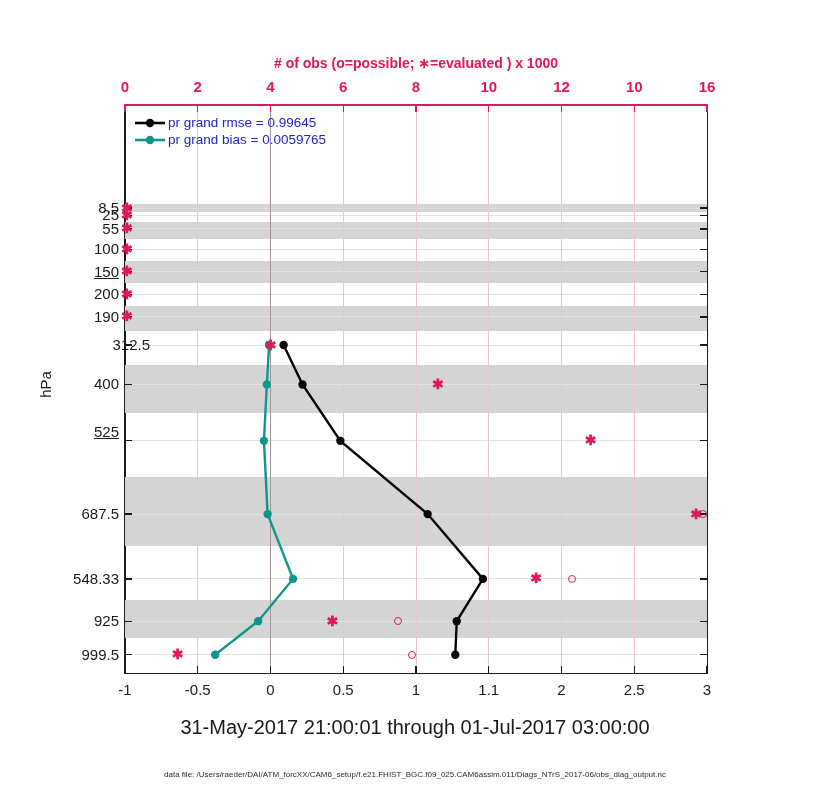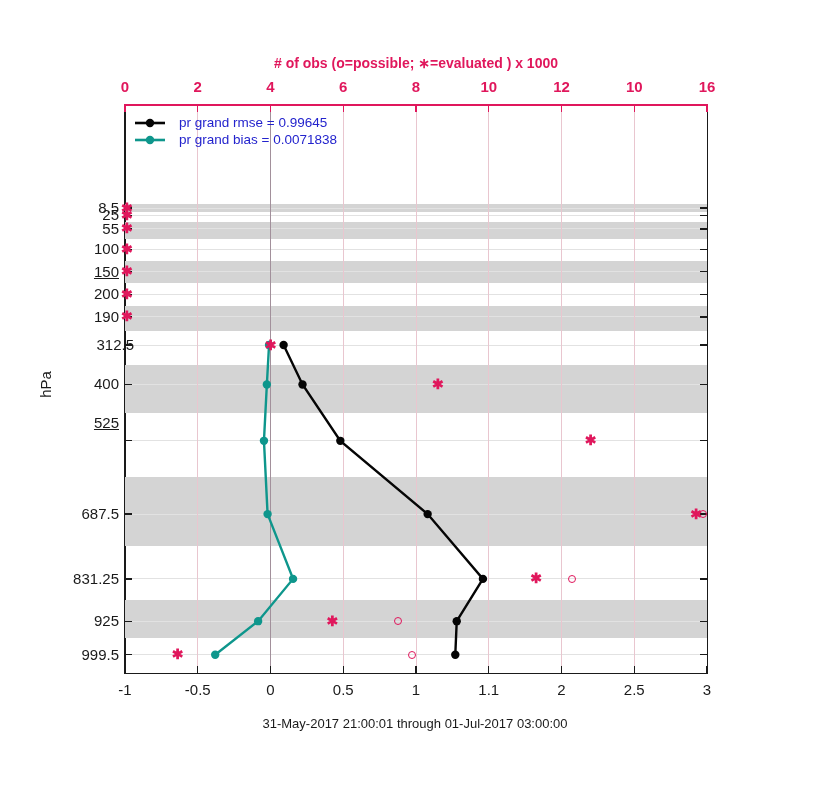--- a/index.html
+++ b/index.html
@@ -28,27 +28,27 @@
   .tickl{position:absolute;left:0;width:7px;height:1.3px;background:#1a1a1a;}
   .tickr{position:absolute;right:0;width:7px;height:1.3px;background:#1a1a1a;}
 
   .toplab{position:absolute;top:78px;width:50px;text-align:center;font-size:15px;font-weight:bold;}
   .botlab{position:absolute;top:681px;width:60px;text-align:center;font-size:15px;color:#1a1a1a;}
   .leftlab{position:absolute;width:119px;text-align:right;font-size:15px;color:#1a1a1a;
            height:16px;line-height:16px;}
   .ylab{position:absolute;left:32px;top:376px;font-size:15px;color:#1a1a1a;
         transform:rotate(-90deg);transform-origin:center;}
   .xlab{position:absolute;left:125px;top:698px;width:582px;text-align:center;font-size:15px;color:#1a1a1a;}
-  .caption{position:absolute;left:0;top:716px;width:830px;text-align:center;font-size:13px;color:#1a1a1a;}
+  .caption{position:absolute;left:0;top:716px;width:830px;text-align:center;font-size:20px;color:#1a1a1a;}
   .footer{position:absolute;left:0;top:770px;width:830px;text-align:center;font-size:8px;color:#2a2a2a;}
 
   #legend{position:absolute;left:8px;top:9px;z-index:6;}
   .lrow{display:flex;align-items:center;height:17px;}
   .lrow svg{display:block;}
-  .ltext{font-size:13.5px;margin-left:12px;white-space:nowrap;}
+  .ltext{font-size:13.5px;margin-left:1px;white-space:nowrap;}
 
   #series-svg{position:absolute;left:0;top:0;z-index:4;overflow:visible;}
   .obs-star{position:absolute;z-index:5;width:18px;height:17px;line-height:17px;text-align:center;
             font-size:14px;font-weight:bold;}
   .obs-ring{position:absolute;z-index:5;width:8px;height:8px;border-radius:50%;
             border:1.7px solid transparent;background:transparent;box-sizing:border-box;}
 </style>
 </head>
 <body>
 
@@ -68,21 +68,21 @@
           <line id="lsw0" x1="2" y1="7" x2="32" y2="7" stroke-width="2.6" stroke="#050505"></line>
           <circle id="lsc0" cx="17" cy="7" r="4.2" fill="#050505"></circle>
         </svg>
         <span class="ltext" id="ltx0" style="color: rgb(35, 35, 205);">pr grand rmse = 0.99645</span>
       </div>
       <div class="lrow">
         <svg width="34" height="14">
           <line id="lsw1" x1="2" y1="7" x2="32" y2="7" stroke-width="2.6" stroke="#0e968c"></line>
           <circle id="lsc1" cx="17" cy="7" r="4.2" fill="#0e968c"></circle>
         </svg>
-        <span class="ltext" id="ltx1" style="color: rgb(35, 35, 205);">pr grand bias = 0.0071838</span>
+        <span class="ltext" id="ltx1" style="color: rgb(35, 35, 205);">pr grand bias = 0.0059765</span>
       </div>
     </div>
   <div class="band" style="top: 99.2873px; height: 7.4381px; background: rgb(212, 212, 212);"></div>
       <div class="band" style="top: 117.206px; height: 16.9048px; background: rgb(212, 212, 212);"></div>
       <div class="band" style="top: 155.524px; height: 22.5397px; background: rgb(212, 212, 212);"></div>
       <div class="band" style="top: 200.603px; height: 25.3571px; background: rgb(212, 212, 212);"></div>
       <div class="band" style="top: 259.77px; height: 47.8968px; background: rgb(212, 212, 212);"></div>
       <div class="band" style="top: 372.468px; height: 69.0278px; background: rgb(212, 212, 212);"></div>
       <div class="band" style="top: 495.028px; height: 37.923px; background: rgb(212, 212, 212);"></div>
       <div class="hgrid" style="top: 102.506px; background: rgb(226, 226, 226);"></div>
@@ -185,33 +185,34 @@
       <div class="obs-ring" style="left: 443.413px; top: 469.897px; border-color: rgb(224, 23, 92);"></div>
       <div class="obs-star" style="left: 402.038px; top: 465.397px; color: rgb(224, 23, 92);">✱</div>
       <div class="obs-ring" style="left: 268.812px; top: 512.159px; border-color: rgb(224, 23, 92);"></div>
       <div class="obs-star" style="left: 198.338px; top: 507.659px; color: rgb(224, 23, 92);">✱</div>
       <div class="obs-ring" style="left: 283.363px; top: 545.743px; border-color: rgb(224, 23, 92);"></div>
       <div class="obs-star" style="left: 43.7437px; top: 541.243px; color: rgb(224, 23, 92);">✱</div>
     </div>
 
   <div class="ylab">hPa</div>
   <div class="caption">31-May-2017 21:00:01 through 01-Jul-2017 03:00:00</div>
+  <div class="footer">data file: /Users/raeder/DAI/ATM_forcXX/CAM6_setup/f.e21.FHIST_BGC.f09_025.CAM6assim.011/Diags_NTrS_2017-06/obs_diag_output.nc</div>
 
 <div class="leftlab" style="left: 0px; top: 200.006px;">8.5</div>
     <div class="leftlab" style="left: 0px; top: 207.444px;">25</div>
     <div class="leftlab" style="left: 0px; top: 220.968px;">55</div>
     <div class="leftlab" style="left: 0px; top: 241.254px;">100</div>
     <div class="leftlab" style="left: 0px; top: 263.794px; text-decoration: underline;">150</div>
     <div class="leftlab" style="left: 0px; top: 286.333px;">200</div>
     <div class="leftlab" style="left: 0px; top: 308.873px;">190</div>
-    <div class="leftlab" style="left: 15px; top: 337.048px;">312.5</div>
+    <div class="leftlab" style="left: 0px; top: 337.048px; padding-left: 31px;">312.5</div>
     <div class="leftlab" style="left: 0px; top: 376.492px;">400</div>
-    <div class="leftlab" style="left: 0px; top: 415px; text-decoration: underline;">525</div>
+    <div class="leftlab" style="left: 0px; top: 424px; text-decoration: underline;">525</div>
     <div class="leftlab" style="left: 0px; top: 506.095px;">687.5</div>
-    <div class="leftlab" style="left: 0px; top: 570.897px;">831.25</div>
+    <div class="leftlab" style="left: 0px; top: 570.897px;">548.33</div>
     <div class="leftlab" style="left: 0px; top: 613.159px;">925</div>
     <div class="leftlab" style="left: 0px; top: 646.743px;">999.5</div>
     <div class="botlab" style="left: 95px;">-1</div>
     <div class="botlab" style="left: 167.75px;">-0.5</div>
     <div class="botlab" style="left: 240.5px;">0</div>
     <div class="botlab" style="left: 313.25px;">0.5</div>
     <div class="botlab" style="left: 386px;">1</div>
     <div class="botlab" style="left: 458.75px;">1.1</div>
     <div class="botlab" style="left: 531.5px;">2</div>
     <div class="botlab" style="left: 604.25px;">2.5</div>

